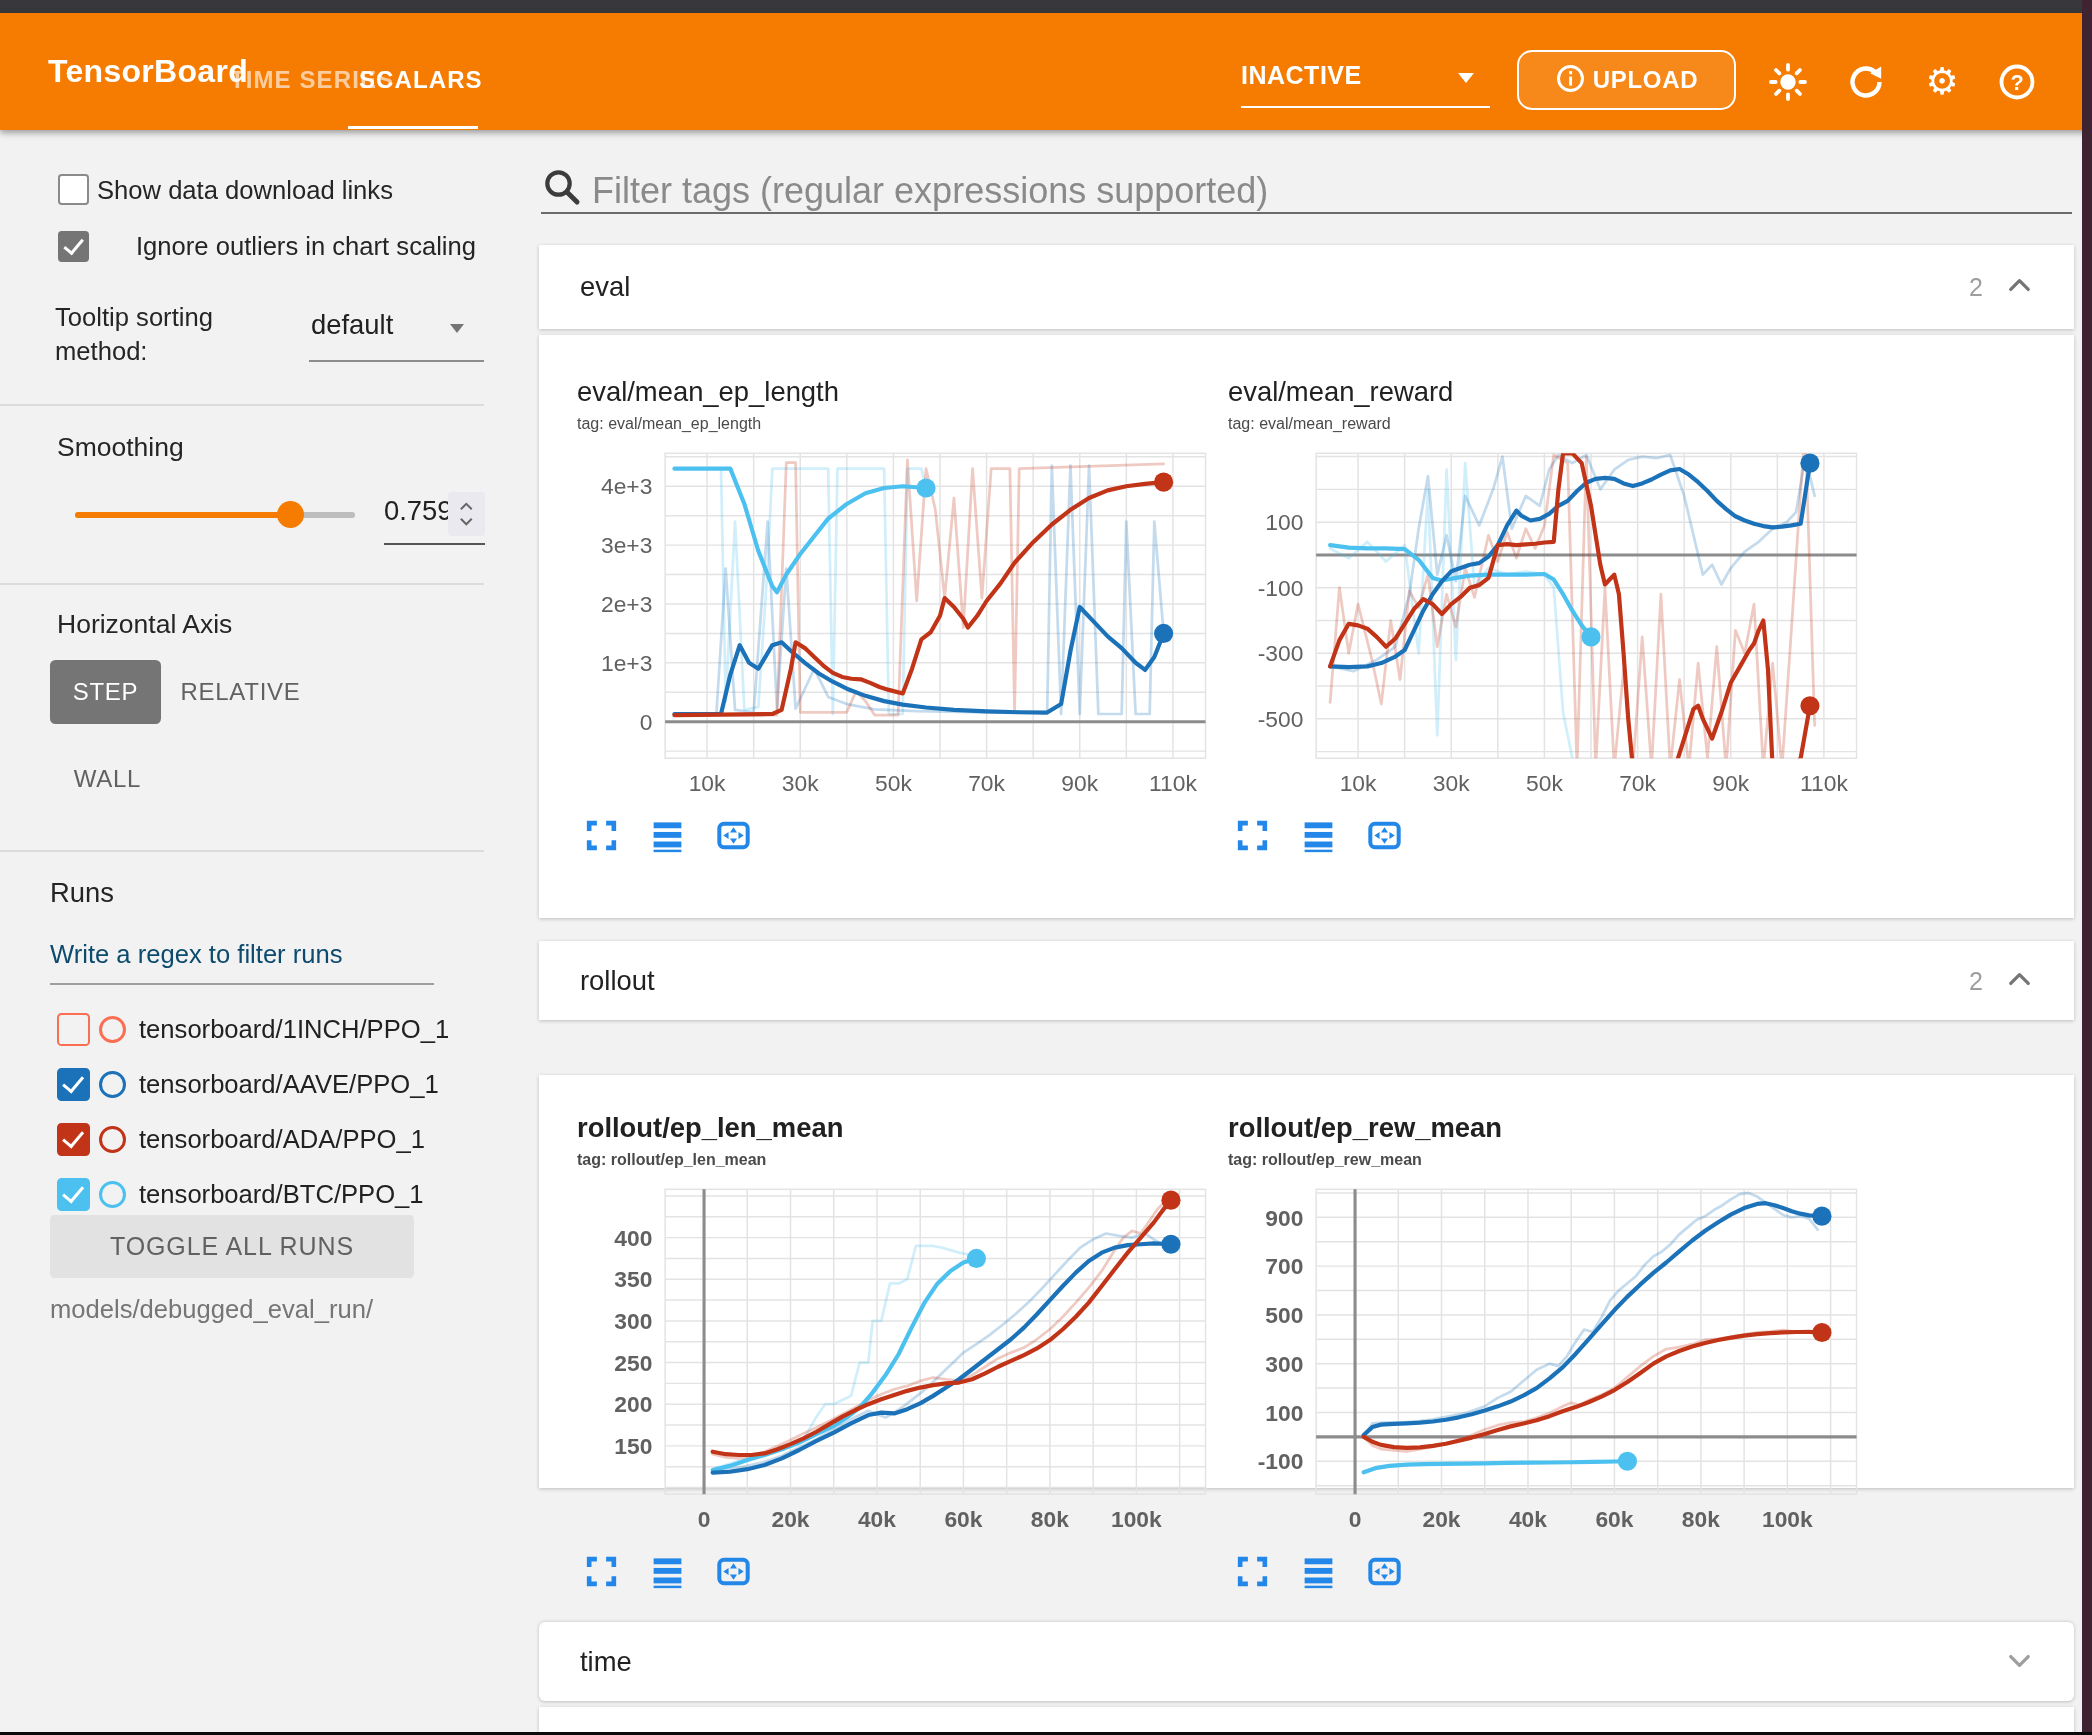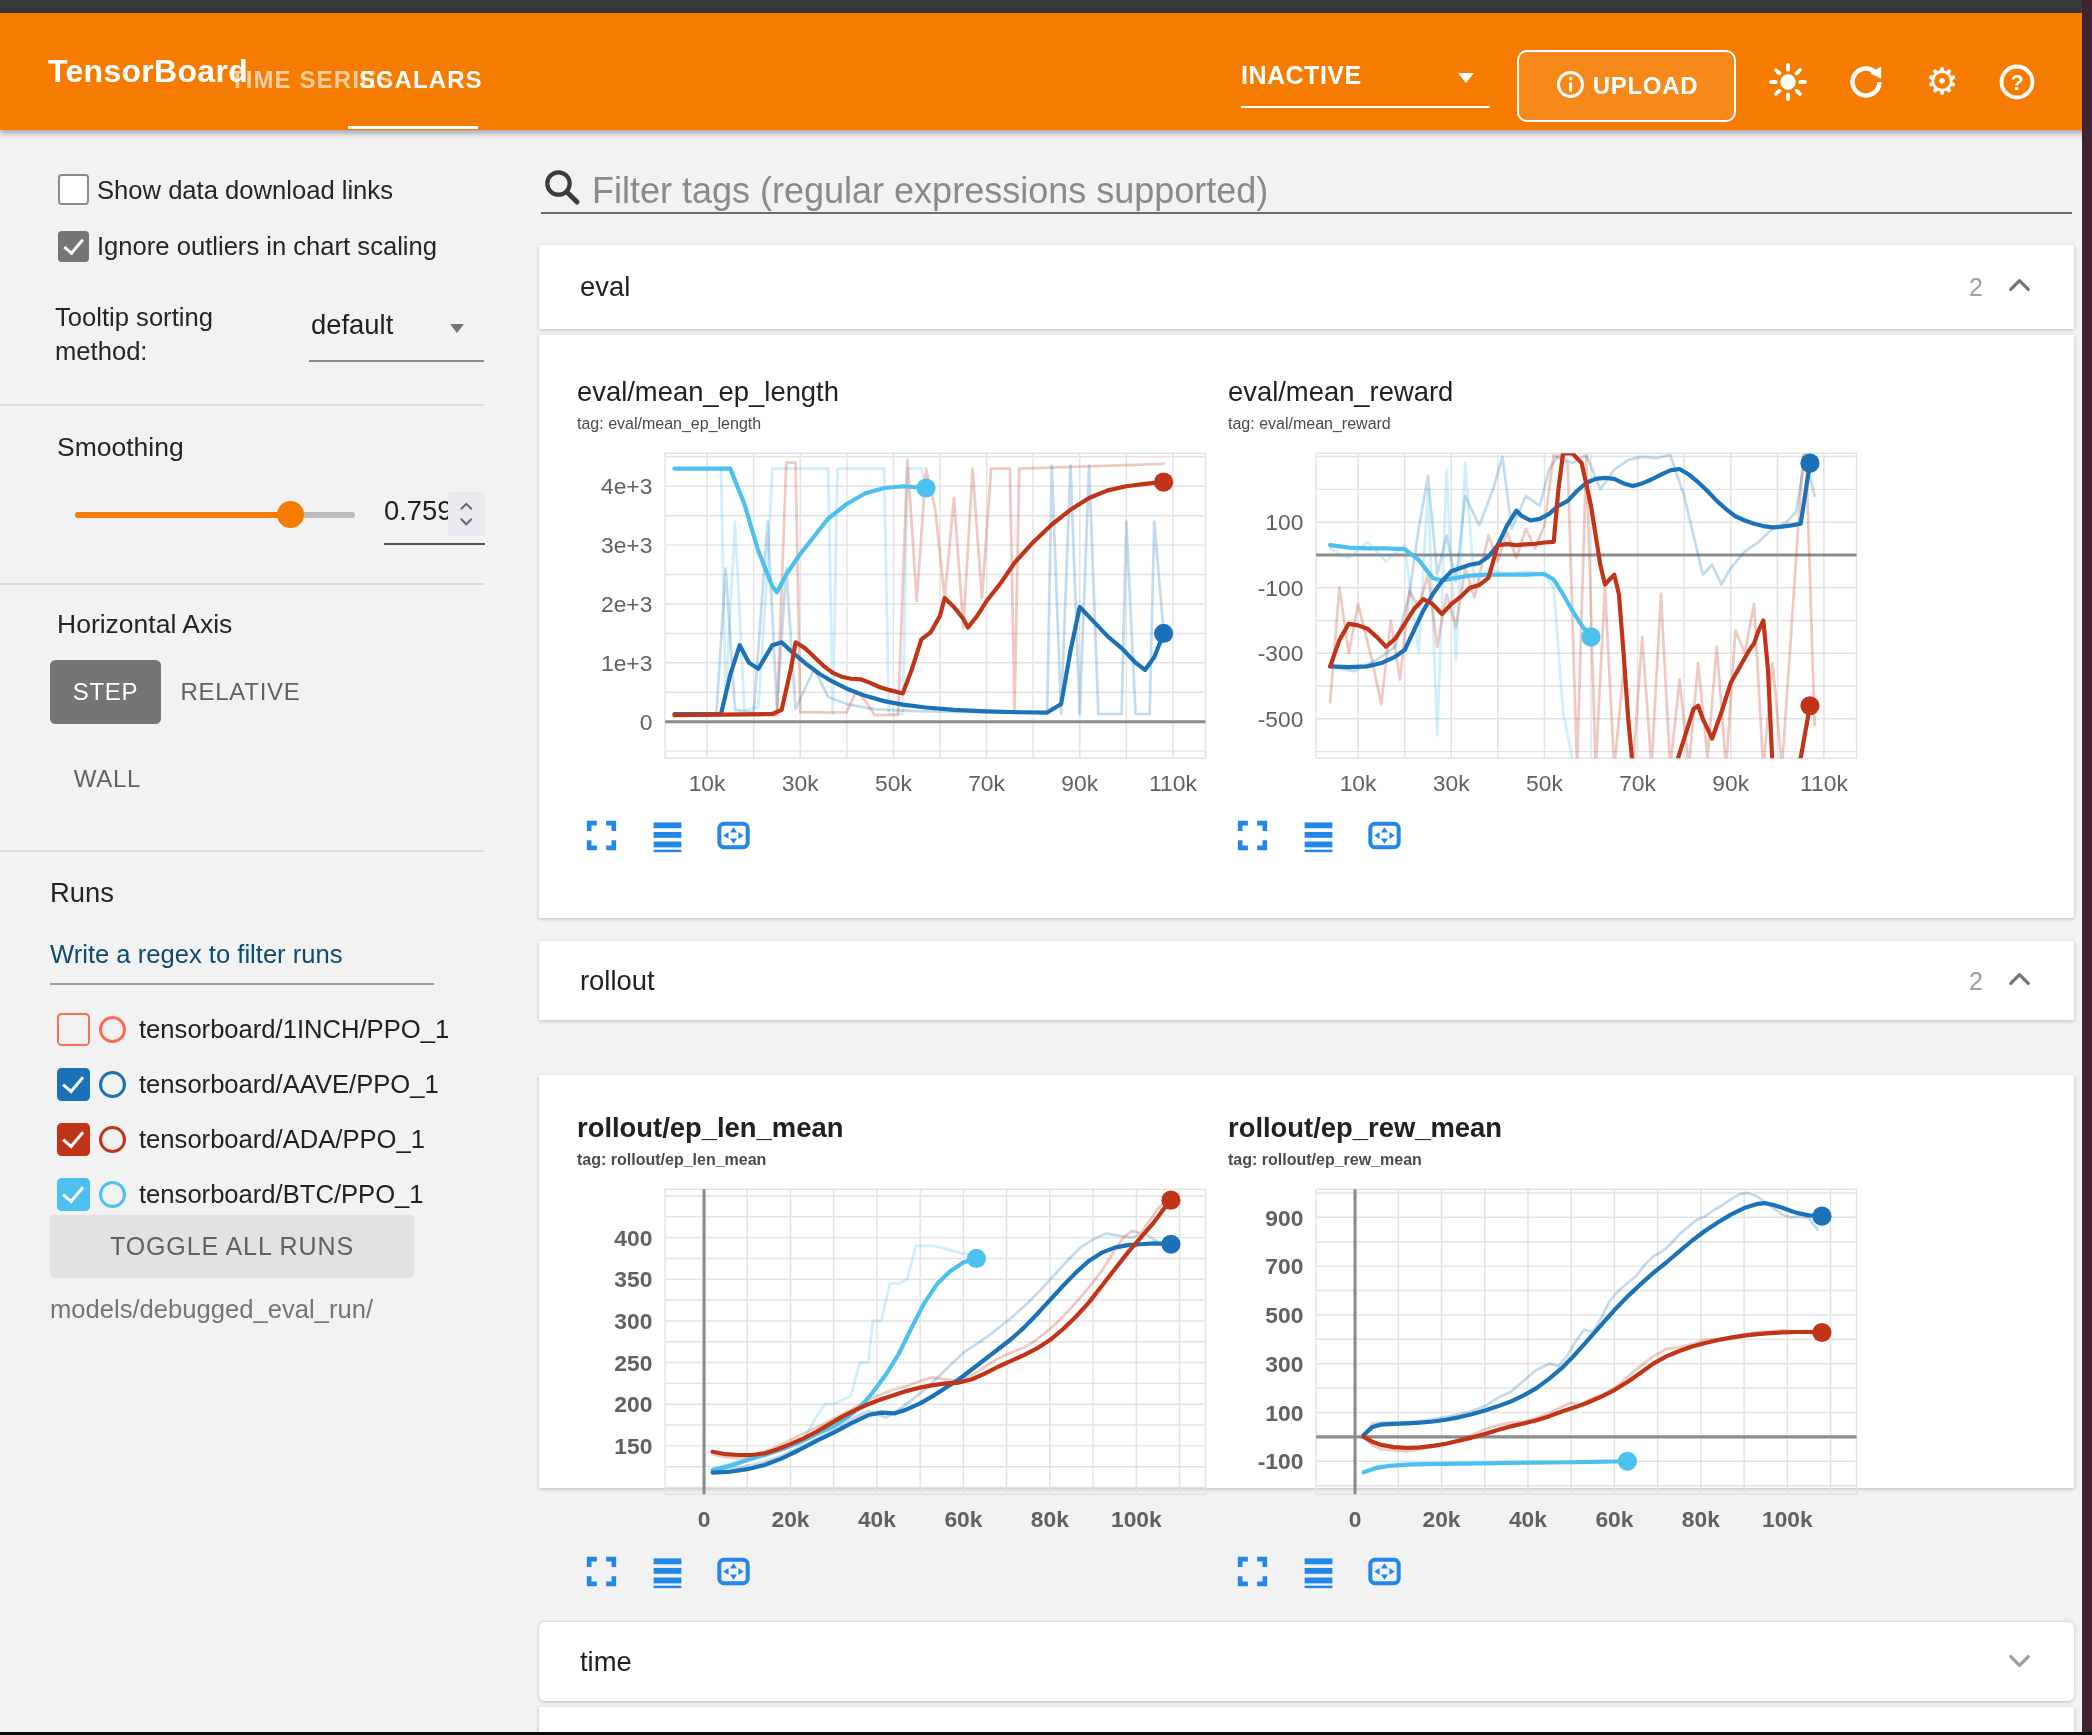--- a/index.html
+++ b/index.html
@@ -11,33 +11,33 @@
   #header{left:0;top:12.8px;width:2092px;height:117px;background:#f57c00;
           box-shadow:0 2.7px 6.4px rgba(0,0,0,.35);z-index:5;}
   .logo{left:48px;top:40px;font-size:32px;font-weight:600;color:#fff;letter-spacing:0.3px;}
   .tab{top:53px;font-size:24px;font-weight:600;letter-spacing:1.1px;color:rgba(255,255,255,.62);cursor:pointer;}
   .tab.active{color:#fff;}
   #tab-underline{left:348px;top:113px;width:130px;height:3.7px;background:#fff;}
   .inactive-label{left:1241px;top:48px;font-size:25px;font-weight:600;letter-spacing:0.5px;color:#fff;}
   .inactive-caret{left:1458px;top:60px;width:0;height:0;border-left:8.2px solid transparent;
       border-right:8.2px solid transparent;border-top:10px solid #fff;}
   .inactive-underline{left:1241px;top:93px;width:249px;height:2.7px;background:#fff;}
-  .upload-btn{left:1517px;top:37px;width:219px;height:72px;border:2.7px solid #fff;border-radius:10px;
+  .upload-btn{left:1517px;top:37px;width:219px;height:60px;border:2.7px solid #fff;border-radius:15px;
       background:rgba(255,255,255,.1);box-sizing:border-box;display:flex;align-items:center;justify-content:center;gap:7px;cursor:pointer;}
   .upload-label{font-size:24px;font-weight:600;letter-spacing:0.7px;color:#fff;}
   .hicon{top:48px;width:42px;height:42px;display:flex;align-items:center;justify-content:center;cursor:pointer;}
   
   #sidebar{left:0;top:130px;width:484px;height:1602px;}
   .divider{left:0;width:484px;height:1.8px;background:#dcdcdc;}
   .cb{position:absolute;width:31px;height:31px;border:2.7px solid #8a8a8a;border-radius:3.7px;box-sizing:border-box;background:#fff;cursor:pointer;}
   .cb.checked{border-color:#757575;background:#757575;}
   .cb.checked::after{content:"";position:absolute;left:8.2px;top:1.8px;width:8.2px;height:16.4px;
       border:solid #fff;border-width:0 3.7px 3.7px 0;transform:rotate(40deg);}
   .side-label{font-size:25.6px;color:#252525;white-space:nowrap;}
-  .clip{overflow:hidden;}
+  .clip{overflow:hidden;margin-left:39px;}
   .gray-text{color:#616161;}
   .slider-track{height:5.5px;border-radius:2.7px;}
   .spinbox{left:448px;top:362px;width:37px;height:44px;background:#e9e9ef;border-radius:3.7px;
       display:flex;flex-direction:column;align-items:center;justify-content:center;gap:5.5px;cursor:pointer;}
   .axis-btn{box-sizing:border-box;border-radius:5.5px;font-size:24px;letter-spacing:0.7px;
       display:flex;align-items:center;justify-content:center;cursor:pointer;}
   .run-row{position:absolute;left:0;width:484px;height:51px;}
   .run-cb{position:absolute;left:57px;top:9.1px;width:33px;height:33px;border:2.7px solid;border-radius:4.6px;box-sizing:border-box;cursor:pointer;}
   .run-cb.checked::after{content:"";position:absolute;left:8.2px;top:1.8px;width:9.1px;height:17.4px;
       border:solid #fff;border-width:0 3.7px 3.7px 0;transform:rotate(40deg);}

